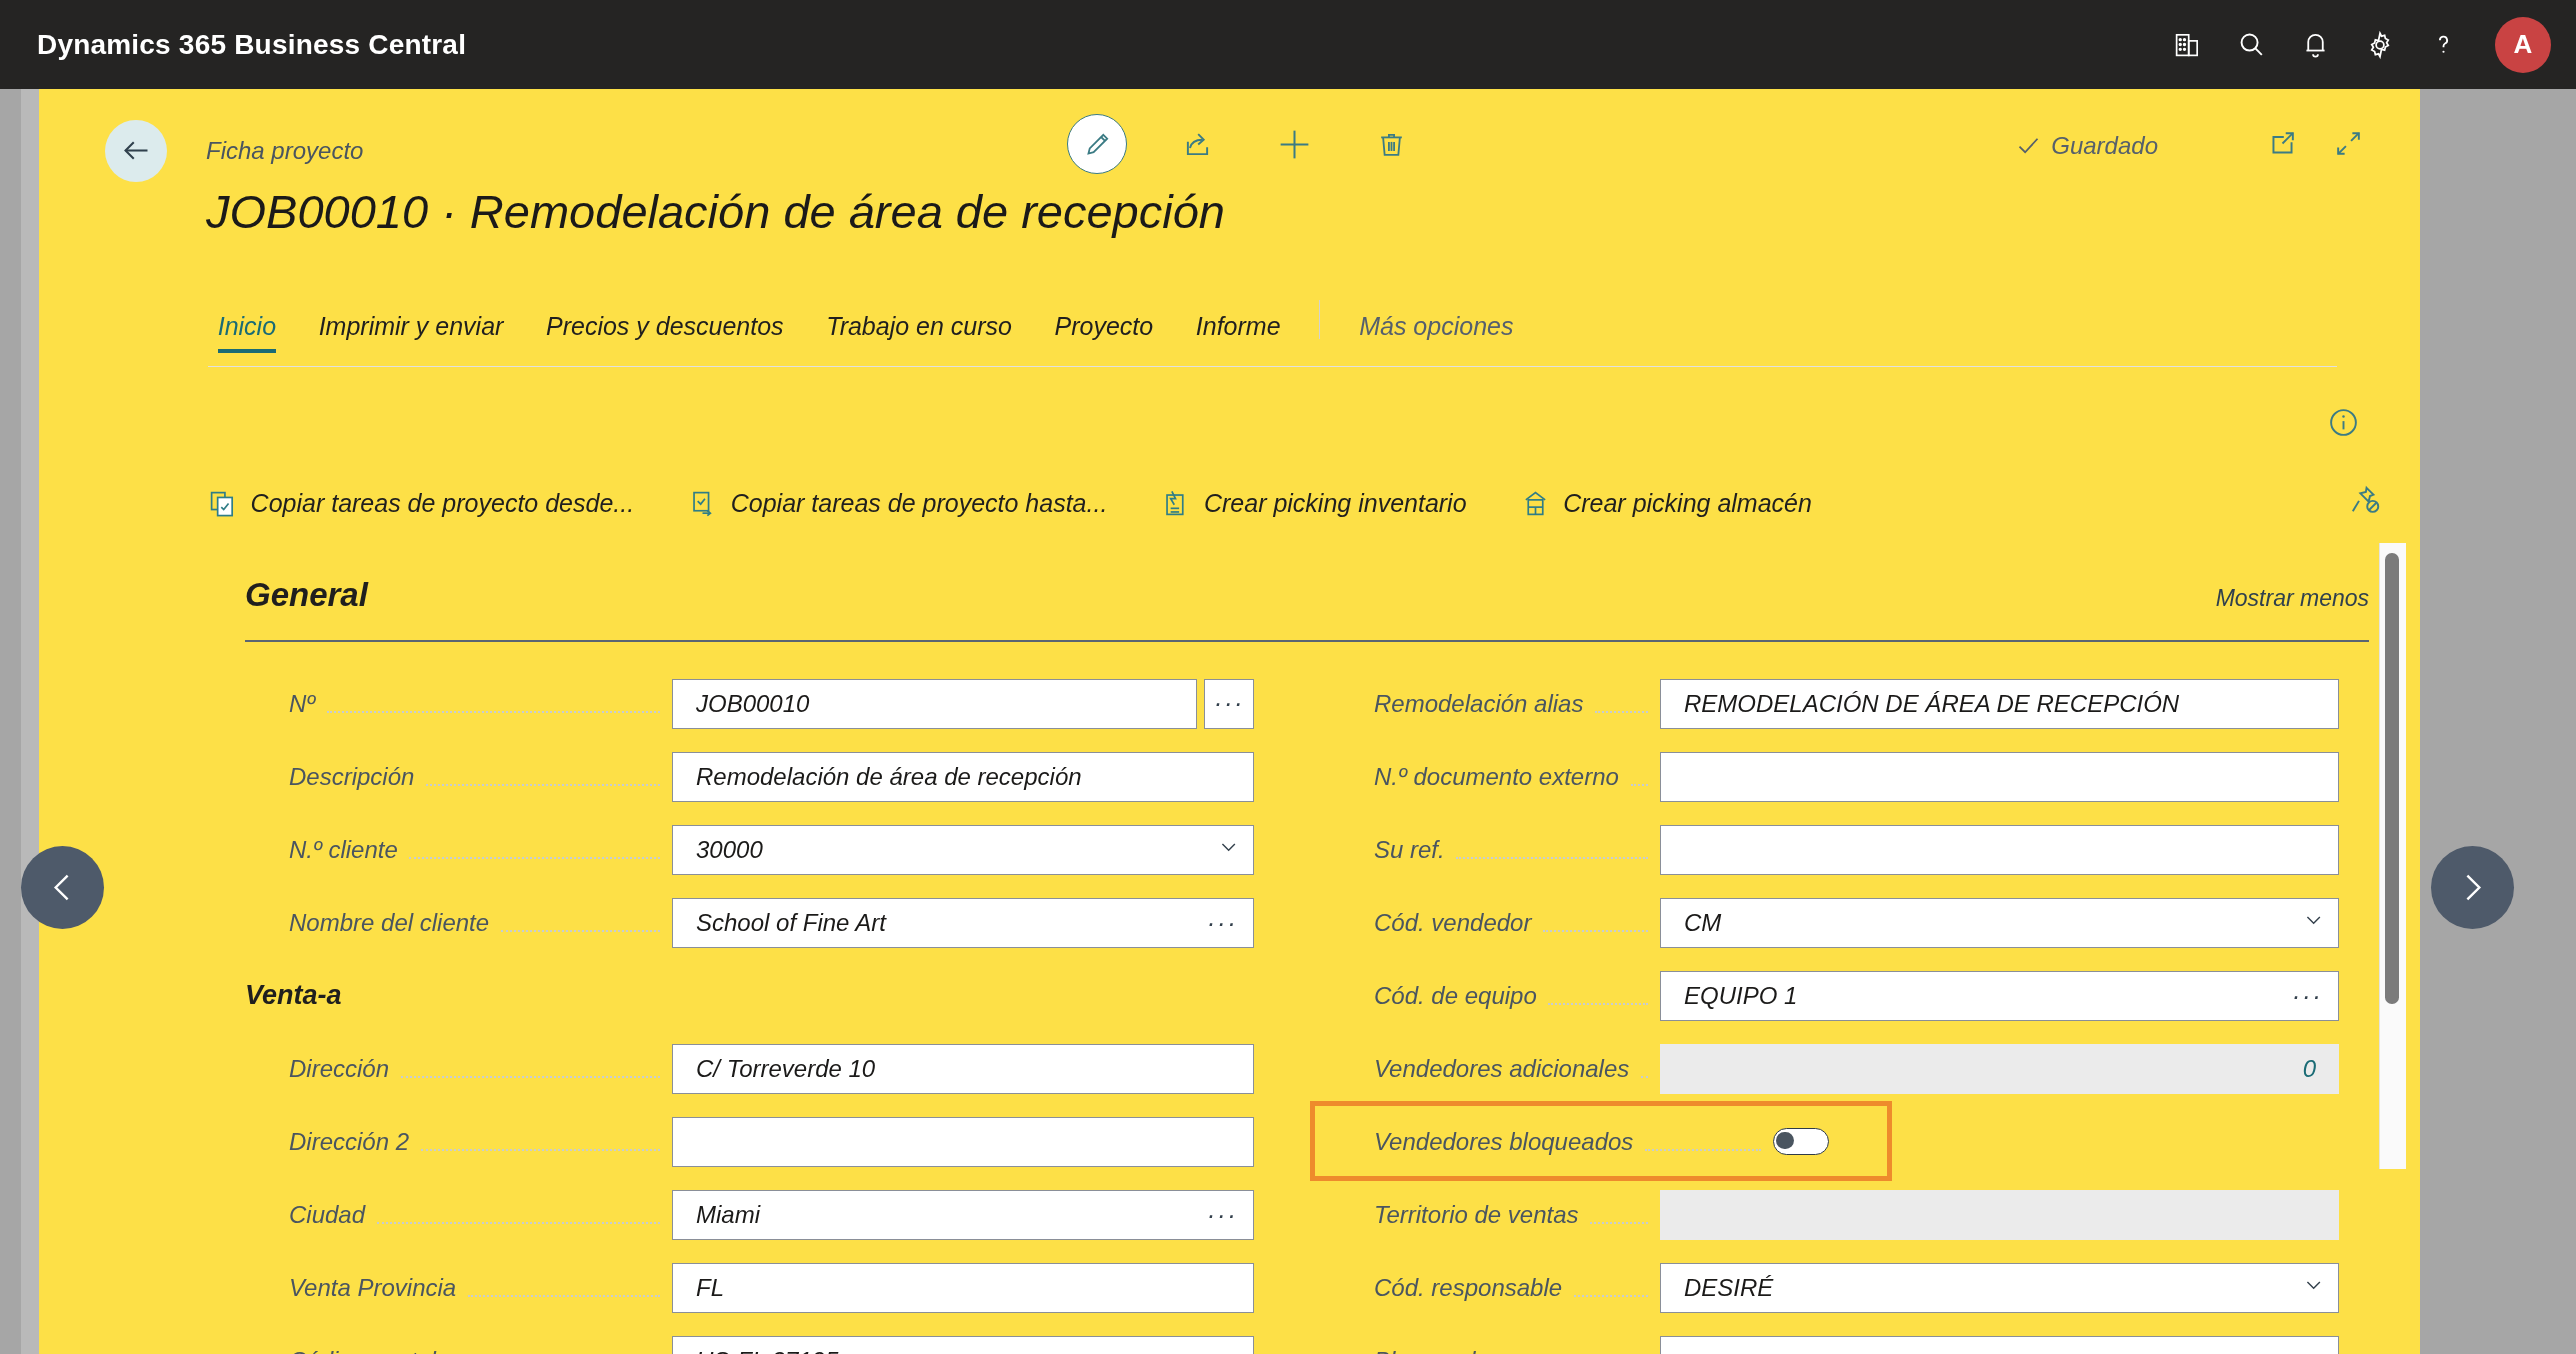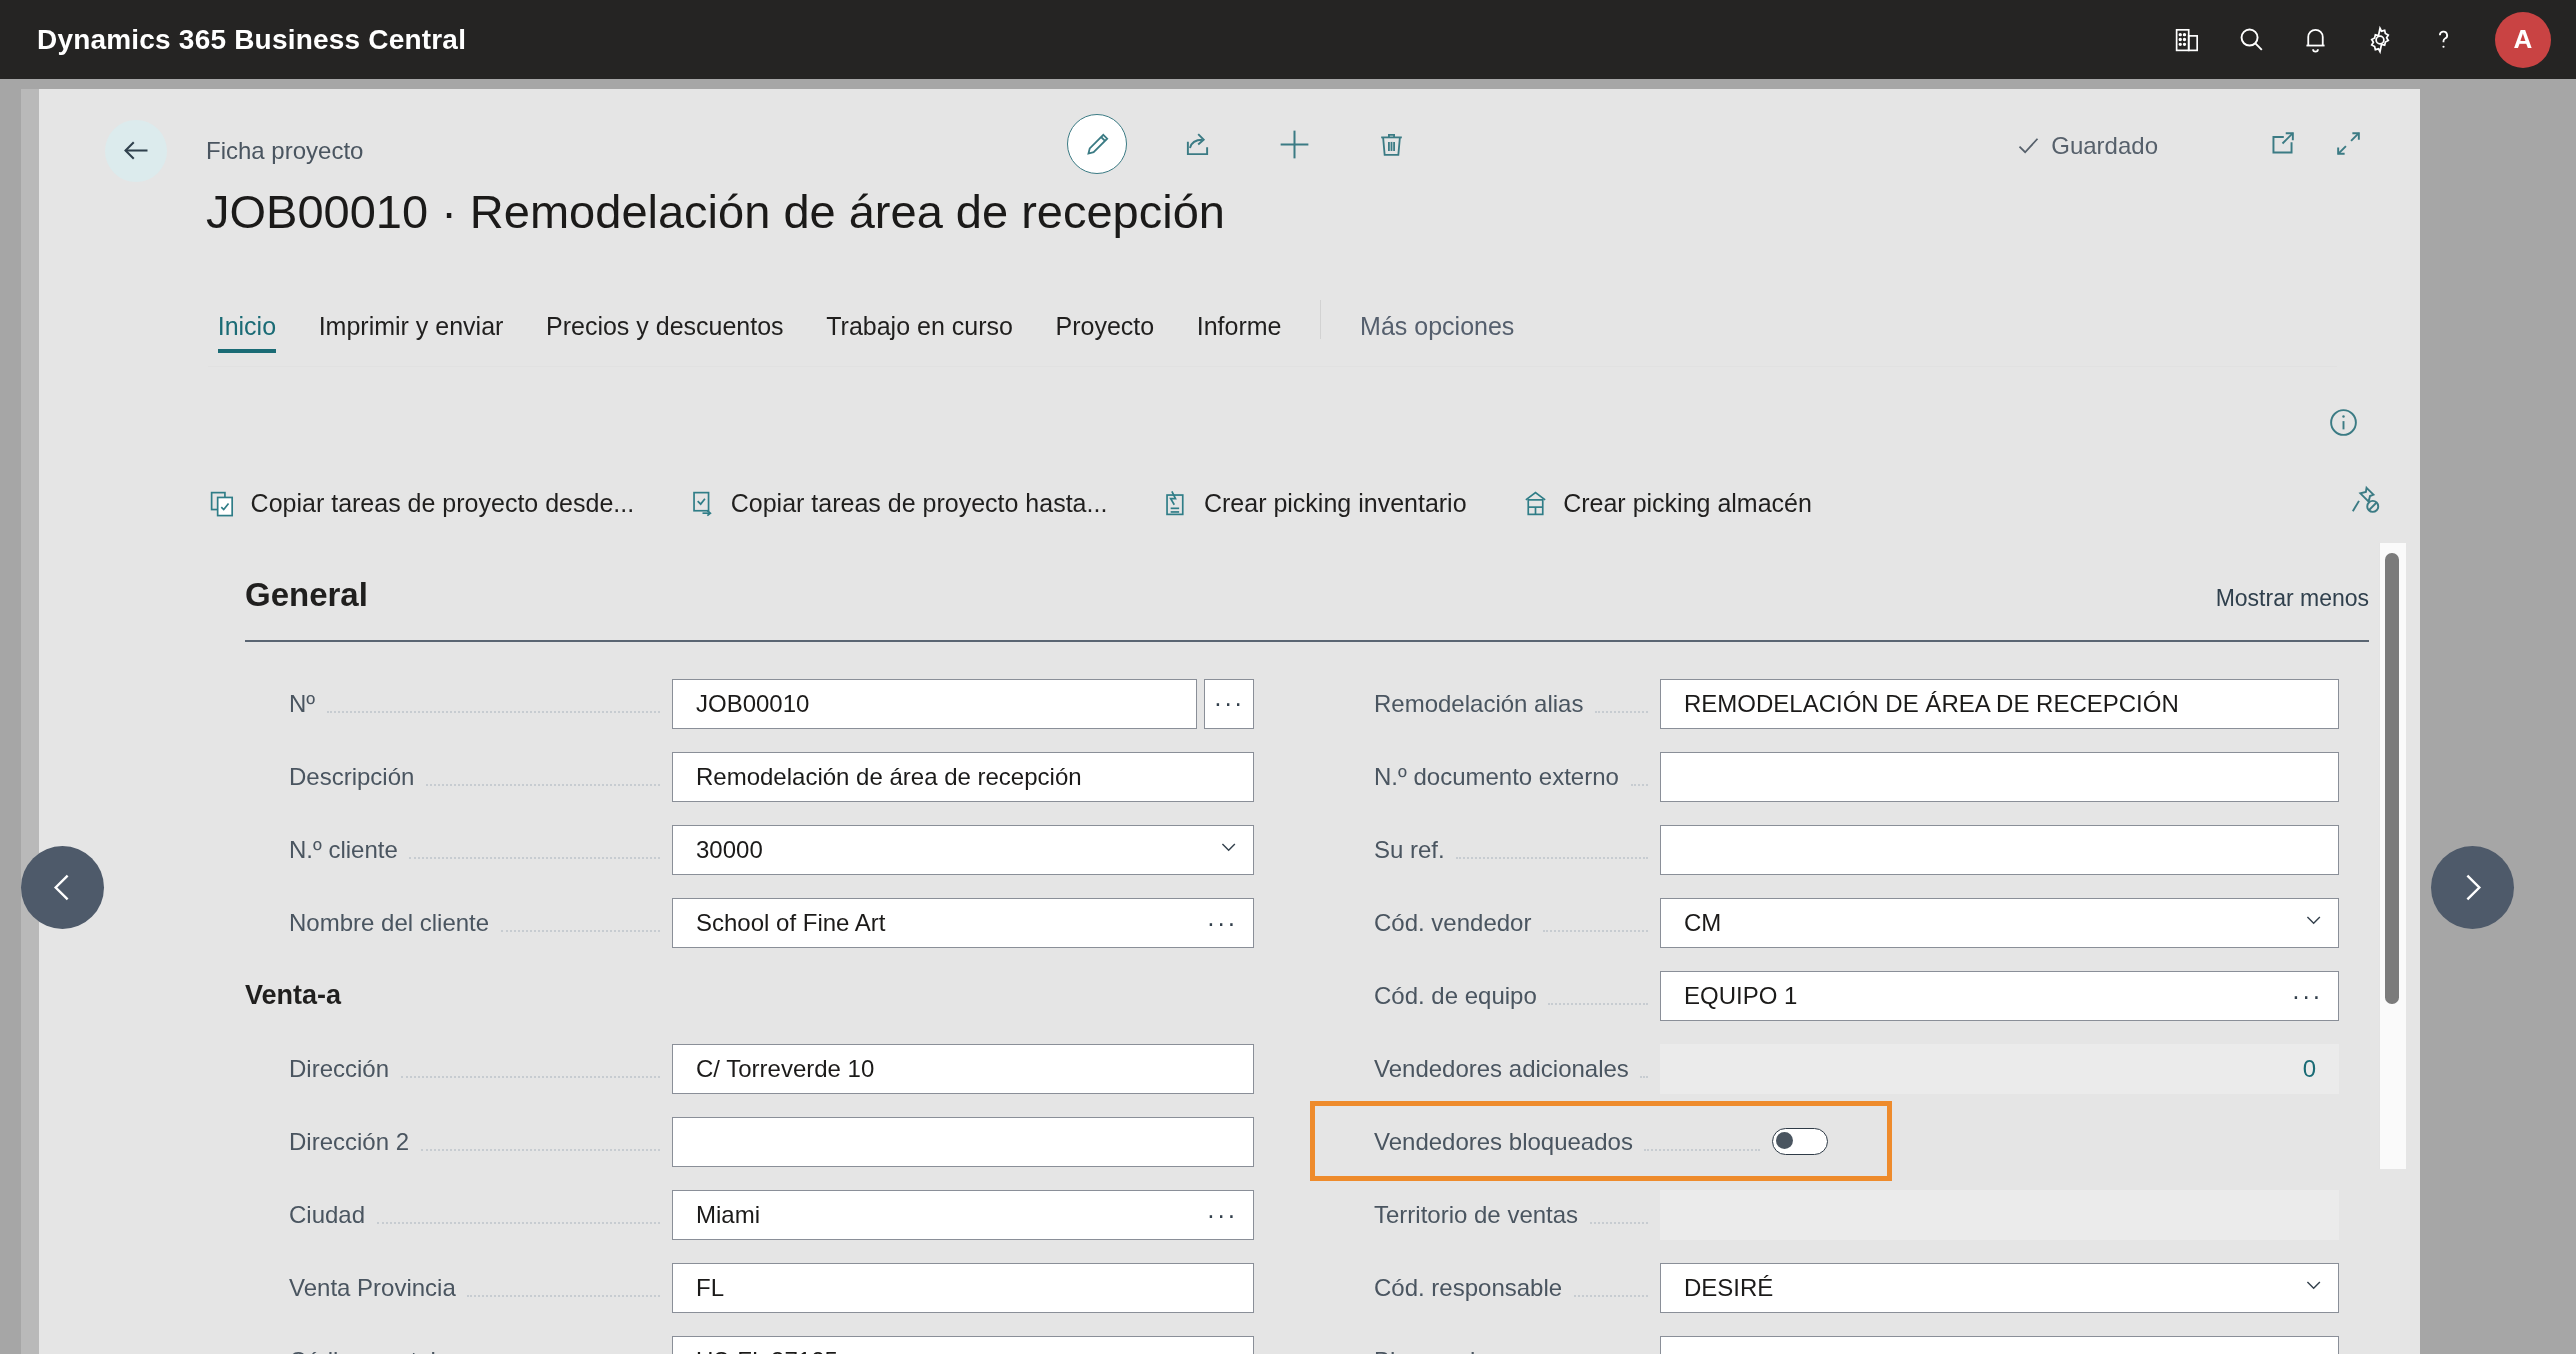--- a/index.html
+++ b/index.html
@@ -6,21 +6,21 @@
   html, body {
     width: 2576px; height: 1355px;
     font-family: "Liberation Sans", sans-serif;
     background: #a6a6a6;
     overflow: hidden;
   }
 
   
   .topbar {
     position: absolute; top: 0; left: 0;
-    width: 2576px; height: 79px;
+    width: 2576px; height: 89px;
     background: #252423;
     display: flex; align-items: center;
   }
   .brand {
     color: #ffffff; font-size: 28px; font-weight: bold;
     margin-left: 37px; letter-spacing: 0.2px;
   }
   .topbar-right {
     margin-left: auto; display: flex; align-items: center;
     height: 89px; padding-right: 25px;
@@ -35,21 +35,22 @@
     width: 56px; height: 56px; border-radius: 50%;
     background: #c94343; color: #fff;
     display: flex; align-items: center; justify-content: center;
     font-size: 26px; font-weight: 600; margin-left: 19.4px;
   }
 
   
   .page {
     position: absolute; top: 89px; left: 39px;
     width: 2381px; height: 1266px;
-    background: #e5e5e5;
+    background: #fde047;
+    font-style: italic;
   }
   .leftedge {
     position: absolute; top: 89px; left: 0; width: 39px; height: 1266px;
     background: #a6a6a6;
   }
   .leftedge2 {
     position: absolute; top: 89px; left: 21.3px; width: 17.5px; height: 1266px;
     background: #b9b9b9;
   }
   .rightedge {

